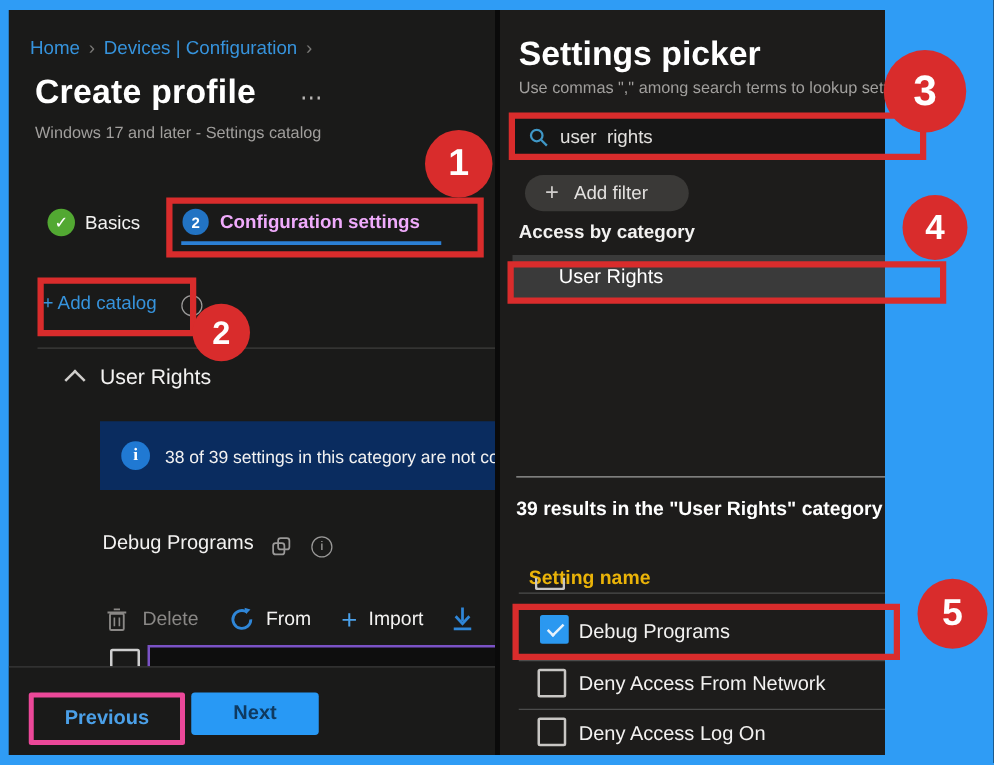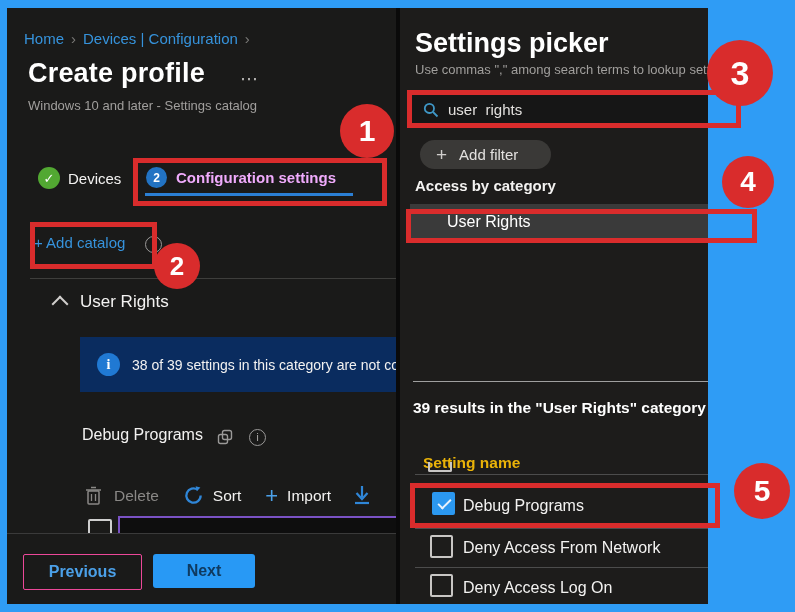--- a/index.html
+++ b/index.html
@@ -60,21 +60,21 @@
   .disabled-txt{color:#8a8886;margin-left:12px;}
   .white-txt{color:#f3f2f1;}
   .blue-plus{color:#4ba0e8;font-size:22px;font-weight:400;line-height:18px;}
 
   .left-cb{left:81px;top:511px;width:20px;height:20px;border:2px solid #cfcfcf;border-radius:2px;background:transparent;}
   .purple-field{left:111px;top:508px;width:278px;height:24px;border:2px solid #7a52c5;background:#0e0e0e;}
 
   .footer{position:absolute;left:0;top:525px;width:389px;height:71px;background:#1a1a19;
     border-top:1px solid #3a3a3a;z-index:3;}
   .btn-prev{position:absolute;left:16px;top:20px;width:117px;height:34px;background:transparent;
-    border:1px solid #ec4899;border-radius:2px;color:#4ba0e8;font-size:16px;font-weight:700;
+    border:4px solid #ec4899;border-radius:2px;color:#4ba0e8;font-size:16px;font-weight:700;
     display:flex;align-items:center;justify-content:center;cursor:pointer;}
   .btn-next{position:absolute;left:146px;top:20px;width:102px;height:34px;background:var(--nextblue,#2899f5);
     border:none;border-radius:3px;color:#0f3a60;font-size:16px;font-weight:700;
     display:flex;align-items:center;justify-content:center;cursor:pointer;}
 
   
   .rp-title{left:15px;top:20px;font-size:27px;font-weight:700;color:#ffffff;}
   .rp-subtitle{left:15px;top:54px;width:372px;font-size:13px;color:#a19f9d;overflow:hidden;}
   .search-box{left:10px;top:85px;width:376px;height:33px;border:1px solid #7a7a78;background:#161616;
     display:flex;align-items:center;box-sizing:border-box;}
@@ -115,24 +115,24 @@
 <div class="page">
 
   <div class="panel left-panel">
 
     <div class="abs page-title">Create profile</div>
 
     <div class="abs breadcrumb nowrap">
       <a>Home</a><span class="bc-sep">›</span><a>Devices | Configuration</a><span class="bc-sep">›</span>
     </div>
     <div class="abs title-dots">⋯</div>
-    <div class="abs page-subtitle">Windows 10 and later - Settings catalog</div>
+    <div class="abs page-subtitle">Windows 17 and later - Settings catalog</div>
 
     <div class="abs tab-basics-icon">✓</div>
-    <div class="abs tab-basics-label">Devices</div>
+    <div class="abs tab-basics-label">Basics</div>
     <div class="abs tab-badge">2</div>
     <div class="abs tab-config-label">Configuration settings</div>
     <div class="abs tab-underline"></div>
 
     <div class="abs add-settings">+ Add catalog</div>
     <div class="abs add-info">i</div>
     <div class="abs divider1"></div>
 
     <div class="abs chev"></div>
     <div class="abs section-label">User Rights</div>
@@ -164,21 +164,21 @@
         </span>
         <span class="tb-label disabled-txt">Delete</span>
       </div>
       <div class="tb-item" style="margin-left:24px;">
         <span>
           <svg width="21" height="21" viewBox="0 0 22 22">
             <path d="M18.5 11 a7.5 7.5 0 1 1 -3.2-6.1" fill="none" stroke="#2f86d7" stroke-width="2.4"></path>
             <path d="M13.2 1.2 l5 1.5 -3.6 3.8 z" fill="#2f86d7"></path>
           </svg>
         </span>
-        <span class="tb-label white-txt">Sort</span>
+        <span class="tb-label white-txt">From</span>
       </div>
       <div class="tb-item" style="margin-left:24px;">
         <span class="blue-plus">+</span>
         <span class="tb-label white-txt">Import</span>
       </div>
       <div class="tb-item" style="margin-left:22px;">
         <span>
           <svg width="18" height="21" viewBox="0 0 18 21">
             <line x1="9" y1="1" x2="9" y2="12" stroke="#2f86d7" stroke-width="2.2"></line>
             <path d="M3.5 8 L9 14 L14.5 8" fill="none" stroke="#2f86d7" stroke-width="2.2"></path>

